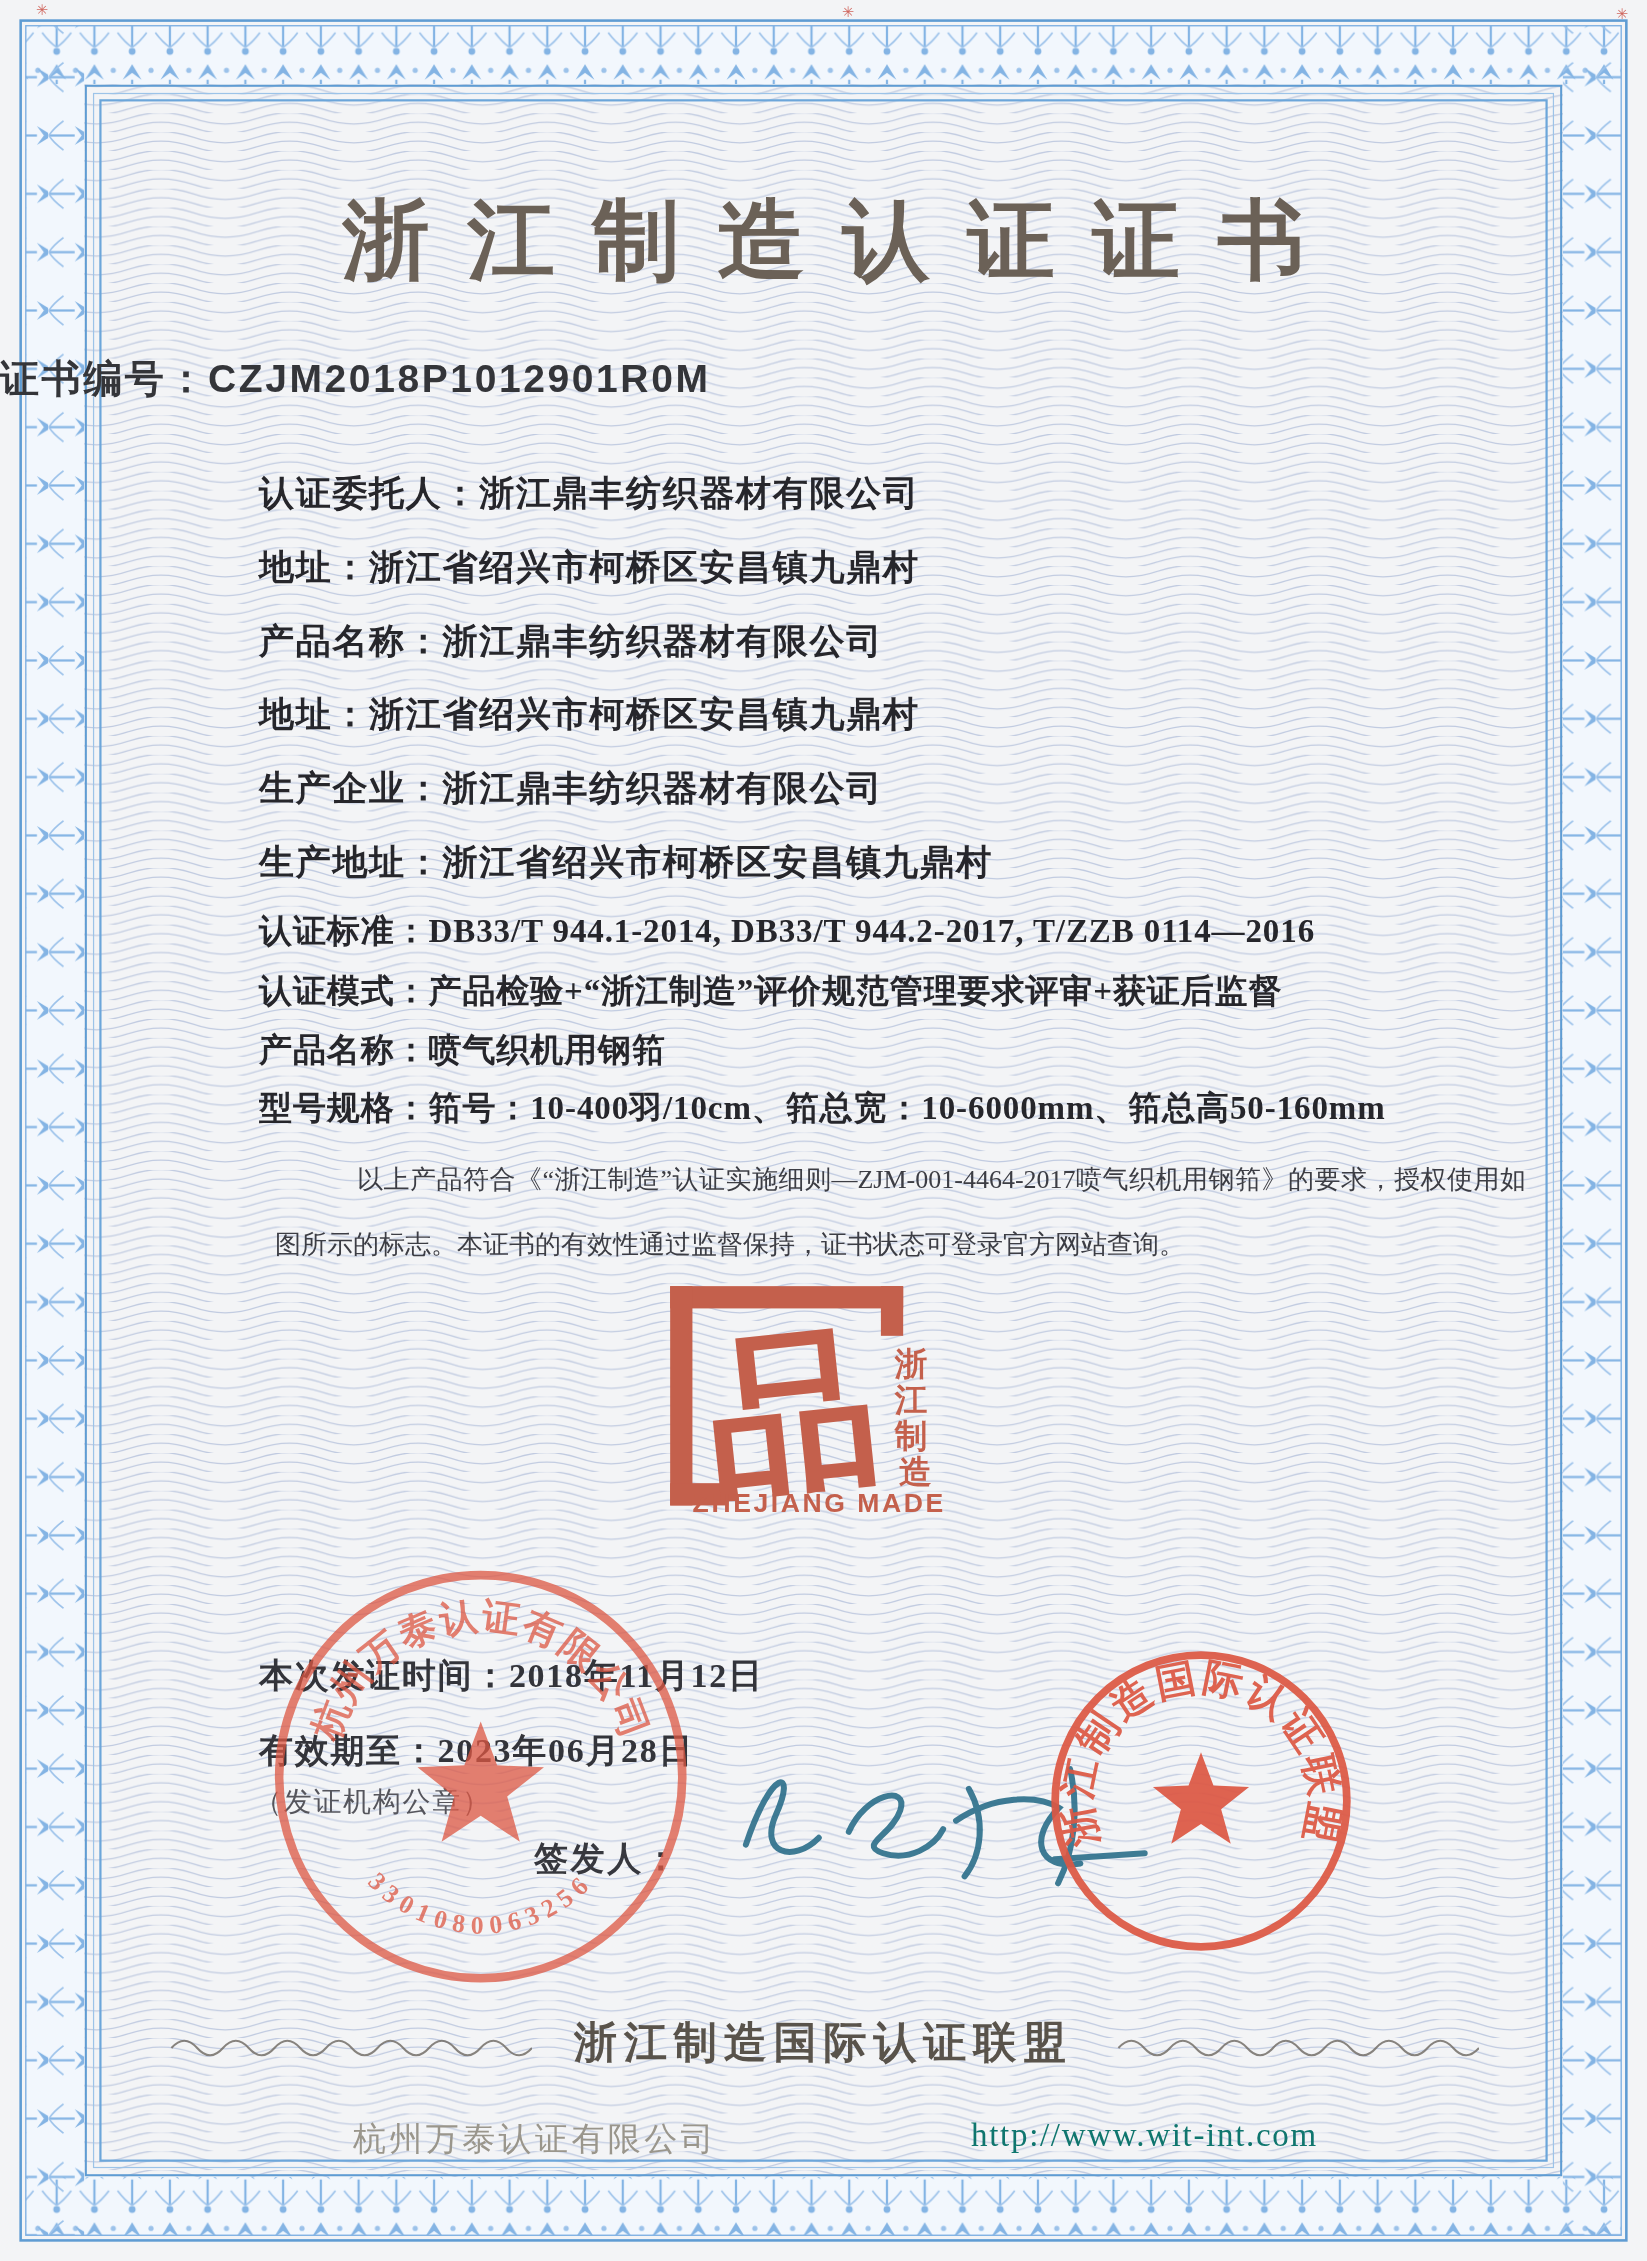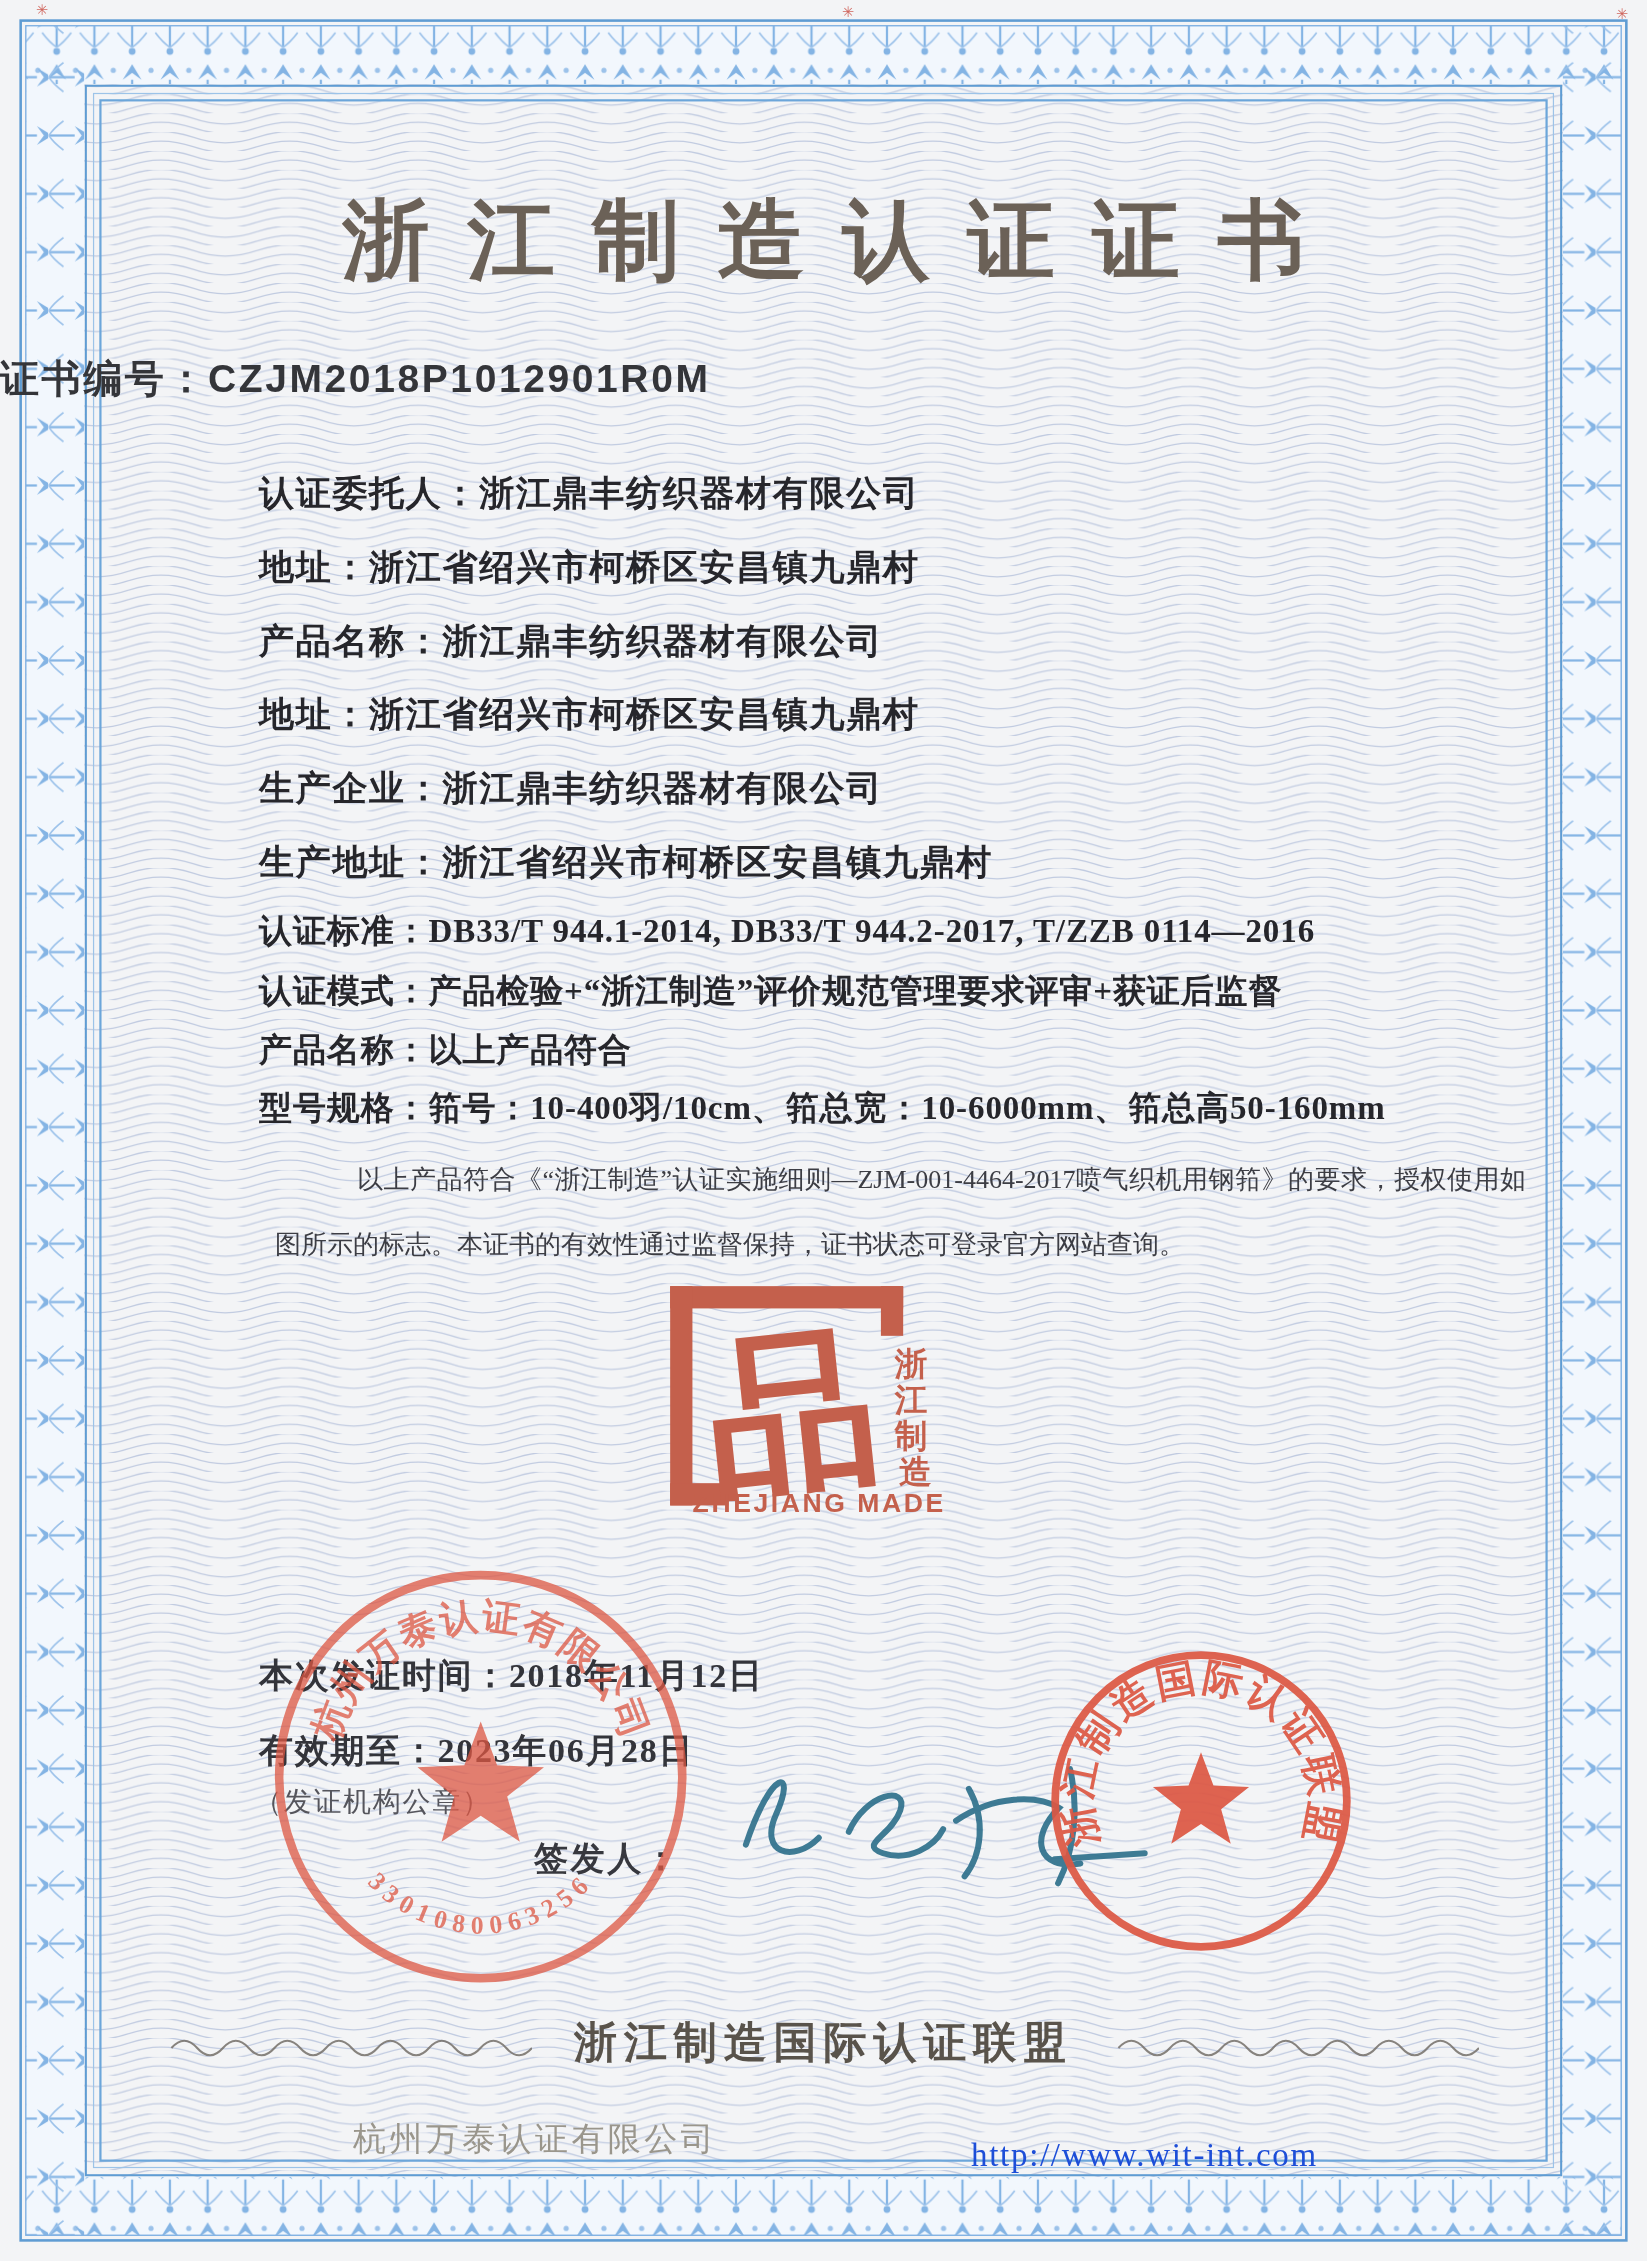--- a/index.html
+++ b/index.html
@@ -31,22 +31,22 @@
   }
   .date-line{font-size:34px;font-weight:600;letter-spacing:1.7px;color:#33343a;}
   .seal-note{left:254px;top:1783px;font-size:28px;color:#55555c;letter-spacing:1.7px;}
   .signer{left:534px;top:1836px;font-size:34px;font-weight:600;color:#37383e;letter-spacing:2.6px;}
   .alliance-title{
     left:0;right:0;top:2014px;text-align:center;
     font-size:43px;font-weight:700;color:#59534b;letter-spacing:6.9px;
   }
   .flourish{top:2035px;opacity:.85;}
   .footer-issuer{left:353px;top:2117px;font-size:33px;color:#9a968c;letter-spacing:3.4px;}
-  .footer-site{left:971px;top:2117px;font-size:33px;color:#1d4ed8;letter-spacing:1.7px;
-    font-family:"Liberation Serif",serif;margin-top:20px;}
+  .footer-site{left:971px;top:2117px;font-size:33px;color:#0f766e;letter-spacing:1.7px;
+    font-family:"Liberation Serif",serif;}
   .logo{left:665px;top:1281px;}
   .reg-mark{color:#c8453a;font-size:14.6px;line-height:1;opacity:.8;}
   svg text{user-select:none;}
 </style>
 </head>
 <body>
 
 <div class="page">
 
   <svg class="bg-svg" width="1647" height="2261" viewBox="0 0 1920 2636">
@@ -102,21 +102,21 @@
 
   <div class="abs line party" style="top:470px">认证委托人：浙江鼎丰纺织器材有限公司</div>
   <div class="abs line party" style="top:544px">地址：浙江省绍兴市柯桥区安昌镇九鼎村</div>
   <div class="abs line party" style="top:618px">产品名称：浙江鼎丰纺织器材有限公司</div>
   <div class="abs line party" style="top:691px">地址：浙江省绍兴市柯桥区安昌镇九鼎村</div>
   <div class="abs line party" style="top:765px">生产企业：浙江鼎丰纺织器材有限公司</div>
   <div class="abs line party" style="top:839px">生产地址：浙江省绍兴市柯桥区安昌镇九鼎村</div>
 
   <div class="abs line detail" style="top:909px">认证标准：DB33/T 944.1-2014, DB33/T 944.2-2017, T/ZZB 0114—2016</div>
   <div class="abs line detail" style="top:969px">认证模式：产品检验+“浙江制造”评价规范管理要求评审+获证后监督</div>
-  <div class="abs line detail" style="top:1028px">产品名称：以上产品符合</div>
+  <div class="abs line detail" style="top:1028px">产品名称：喷气织机用钢筘</div>
   <div class="abs line detail" style="top:1086px">型号规格：筘号：10-400羽/10cm、筘总宽：10-6000mm、筘总高50-160mm</div>
 
   <p class="abs statement">以上产品符合《“浙江制造”认证实施细则—ZJM-001-4464-2017喷气织机用钢筘》的要求，授权使用如图所示的标志。本证书的有效性通过监督保持，证书状态可登录官方网站查询。</p>
 
   <svg class="abs logo" width="317" height="257" viewBox="0 0 370 300">
     <g fill="#c4604c">
       <rect x="6" y="6" width="272" height="26"></rect>
       <rect x="252" y="6" width="26" height="58"></rect>
       <rect x="6" y="6" width="26" height="256"></rect>
       <rect x="6" y="236" width="68" height="26"></rect>

